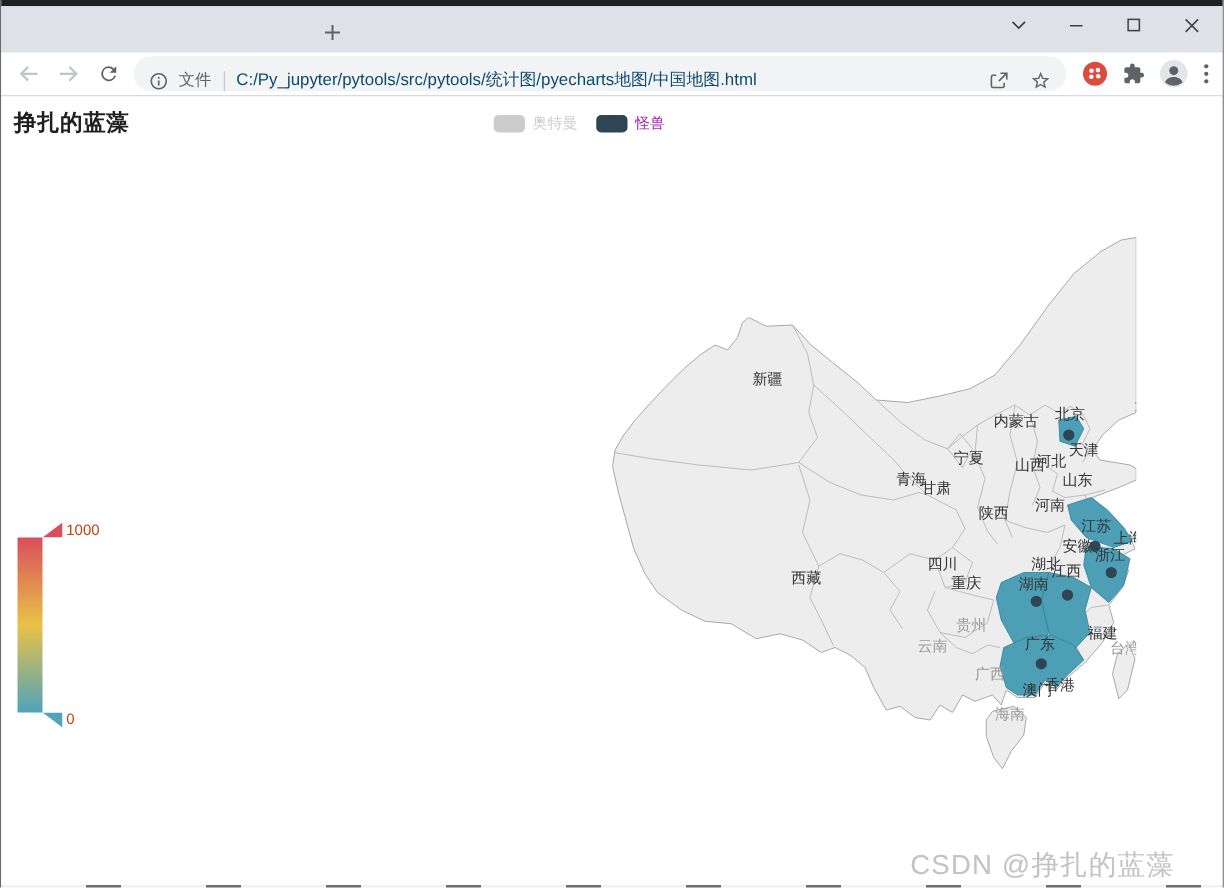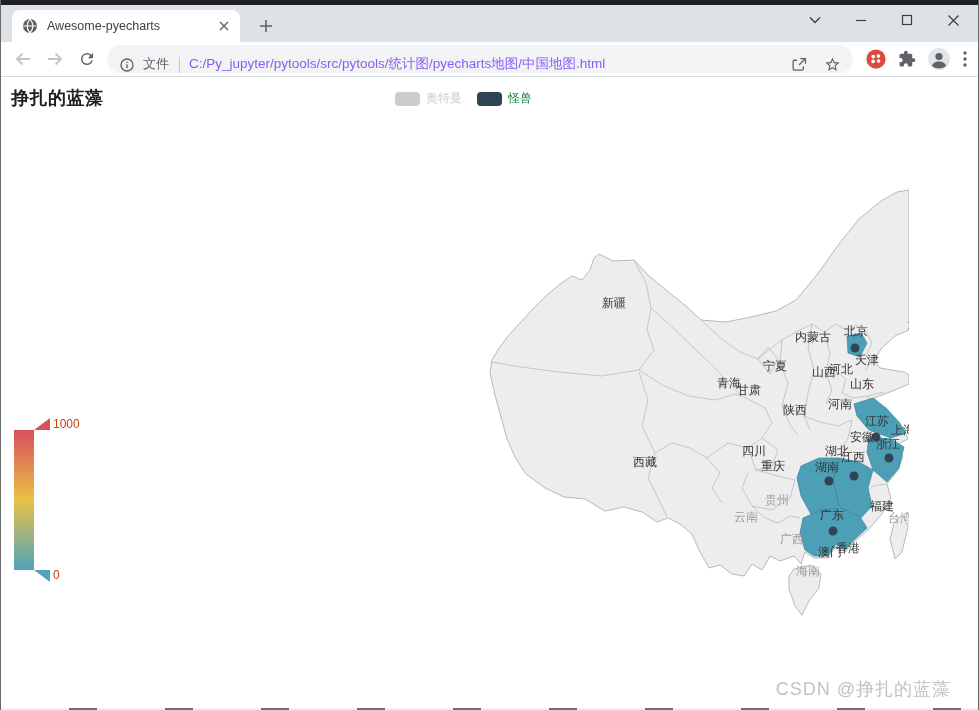--- a/index.html
+++ b/index.html
@@ -13,59 +13,45 @@
   .iconbtn{display:flex;align-items:center;justify-content:center;cursor:pointer}
   .newtab{position:absolute;left:252px;top:8px;width:26px;height:26px;border-radius:50%}
   .wincontrols{position:absolute;right:2px;top:0;height:30px;display:flex}
   .winbtn{width:46px;height:30px;display:flex;align-items:center;justify-content:center}
   
   .toolbar{height:35px;background:#fff;display:flex;align-items:center;padding:0 6px;border-bottom:1px solid #d8dbde}
   .navbtn{width:32px;height:30px;display:flex;align-items:center;justify-content:center}
   .addressbar{flex:1;height:28px;background:#f1f3f4;border-radius:14px;display:flex;align-items:flex-end;padding:0 12px;margin:0 4px;min-width:0}
   .ab-file{font-size:13px;color:#5f6368;margin:0 8px 0 8px;white-space:nowrap}
   .ab-div{width:1px;height:16px;background:#c6c9cc;margin:0 9px 0 2px}
-  .ab-url{font-size:13.5px;color:#8b5cf6;white-space:nowrap;overflow:hidden;flex:1}
+  .ab-url{font-size:13.5px;color:#0c4a6e;white-space:nowrap;overflow:hidden;flex:1}
   .toolbar-right{display:flex;align-items:center;gap:11px;margin:0 4px 0 8px}
   
   .content{position:absolute;left:0;top:78px;right:0;bottom:2px;background:#fff;overflow:hidden}
   .page-title{position:absolute;left:10px;top:8px;font-size:18px;font-weight:bold;color:#1f1f1f;letter-spacing:.5px}
   .legend{position:absolute;left:394px;top:12px;display:flex;gap:15px;align-items:center}
   .legend-item{display:flex;align-items:center;gap:6px;cursor:pointer}
   .legend-swatch{width:25px;height:14px;border-radius:4px}
   .legend-label{font-size:12px}
   .vm-bar{position:absolute;left:13px;top:352px;width:20px;height:140px}
   .vm-handle{position:absolute;width:16px;height:12px}
   .vm-label{position:absolute;font-size:12px;color:#c2410c}
   .map-wrap{position:absolute;left:450px;top:100px;width:458px;height:450px}
   .map-wrap svg{display:block}
-  .watermark{position:absolute;right:27px;top:599px;font-size:18px;color:#c3c3c3;text-shadow:1px 1px 0 #fafafa;letter-spacing:1px}
+  .watermark{position:absolute;right:38px;top:599px;font-size:22px;color:#c3c3c3;text-shadow:1px 1px 0 #fafafa;letter-spacing:1px}
   .taskbar-peek{position:absolute;left:0;right:0;bottom:0;height:2px;background-color:#f1f1f1;background-image:repeating-linear-gradient(90deg,transparent 0 68px,#6f6f6f 68px 96px)}
   svg text{font-family:"Liberation Sans","DejaVu Sans",sans-serif}
 </style>
 </head>
 <body>
 
 <div class="window">
   <div class="top-edge"></div>
 
   <div class="tabstrip">
-    <div class="tab">
-      <span class="iconbtn">
-        <svg width="16" height="16" viewBox="0 0 16 16">
-            <circle cx="8" cy="8" r="7" fill="#5c6065"></circle>
-            <path d="M1.5 8h13 M8 1.2 a9.5 9.5 0 0 1 0 13.6 M8 1.2 a9.5 9.5 0 0 0 0 13.6" stroke="#fff" stroke-width="1.1" fill="none"></path>
-          </svg>
-      </span>
-      <span class="tab-title">Awesome-pyecharts</span>
-      <span class="iconbtn">
-        <svg width="12" height="12" viewBox="0 0 12 12">
-            <path d="M2 2 L10 10 M10 2 L2 10" stroke="#5f6368" stroke-width="1.4"></path>
-          </svg>
-      </span>
-    </div>
     <div class="newtab iconbtn">
       <svg width="14" height="14" viewBox="0 0 14 14">
           <path d="M7 1 V13 M1 7 H13" stroke="#5f6368" stroke-width="1.6"></path>
         </svg>
     </div>
     <div class="wincontrols">
       <div class="winbtn">
         <svg width="12" height="8" viewBox="0 0 12 8">
             <path d="M1 1.5 L6 6.5 L11 1.5" stroke="#3c4043" stroke-width="1.4" fill="none"></path>
           </svg>
@@ -160,21 +146,21 @@
   <div class="content">
     <div class="page-title">挣扎的蓝藻</div>
 
     <div class="legend" id="legend">
         <div class="legend-item">
           <span class="legend-swatch" style="background: rgb(204, 204, 204);"></span>
           <span class="legend-label" style="color: rgb(204, 204, 204); text-align: right;">奥特曼</span>
         </div>
         <div class="legend-item">
           <span class="legend-swatch" style="background: rgb(47, 69, 84);"></span>
-          <span class="legend-label" style="color: #15803d;">怪兽</span>
+          <span class="legend-label" style="color: #a21caf;">怪兽</span>
         </div>
       </div>
 
     <div class="vm-bar" id="vm-bar" style="background: linear-gradient(rgb(217, 78, 93), rgb(233, 194, 70), rgb(80, 163, 186));"></div>
     <svg class="vm-handle" id="vm-handle-top" style="left:33px;top:340px" width="16" height="12" viewBox="0 0 16 12">
         <polygon points="0,12 16,0 16,12" fill="#d94e5d"></polygon>
       </svg>
     <svg class="vm-handle" id="vm-handle-bottom" style="left:33px;top:492px" width="16" height="12" viewBox="0 0 16 12">
         <polygon points="0,0 16,12 16,0" fill="#50a3ba"></polygon>
       </svg>

